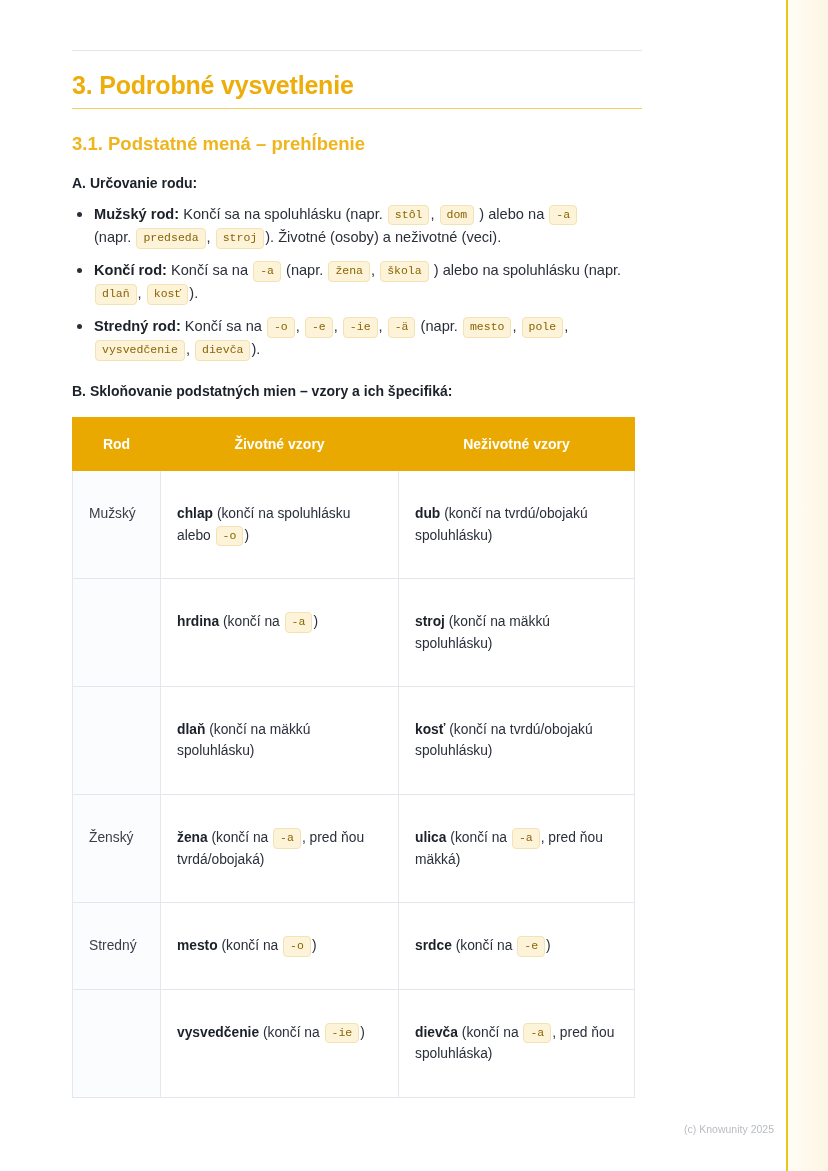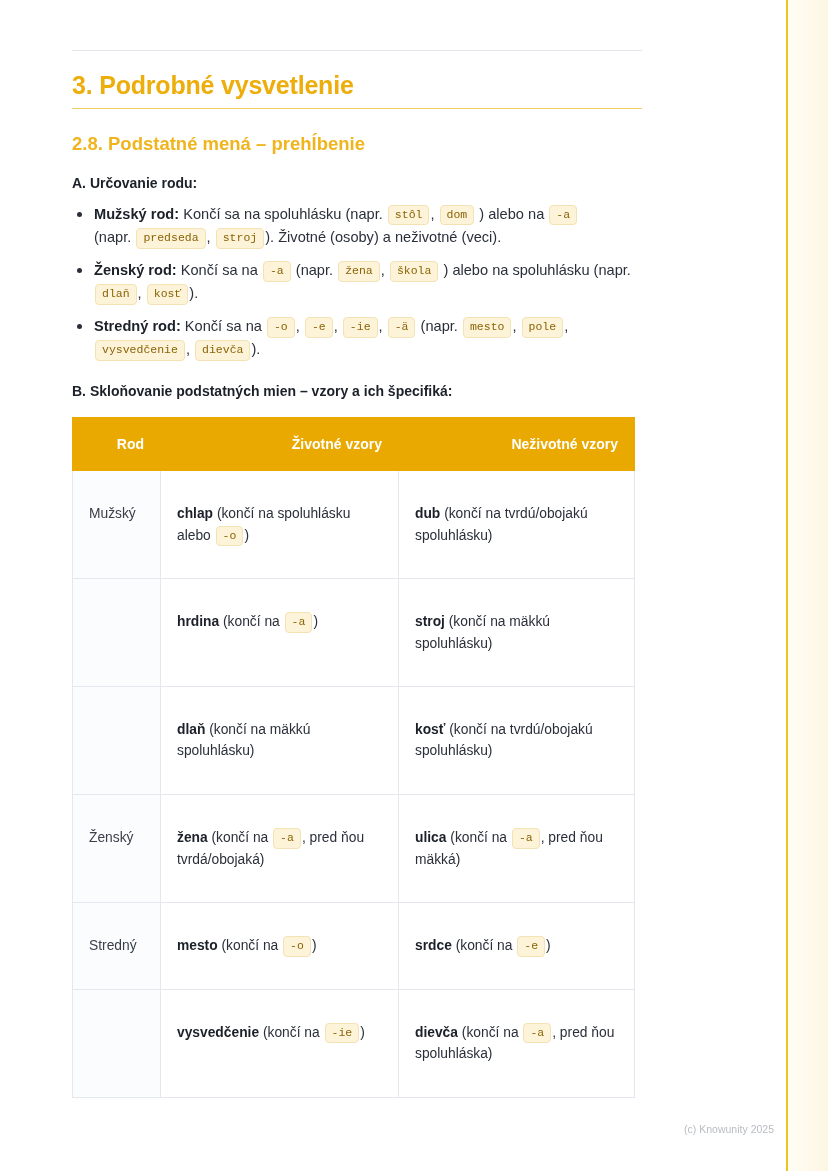--- a/index.html
+++ b/index.html
@@ -115,21 +115,21 @@
 
   table.vzory {
     border-collapse: collapse;
     width: 562px;
     margin-top: 4px;
     table-layout: fixed;
   }
   table.vzory th {
     background: #e9a900;
     color: #ffffff;
-    text-align: right;
+    text-align: center;
     font-size: 14px;
     font-weight: bold;
     padding: 18px 16px;
     border: 1px solid #e9a900;
   }
   table.vzory td {
     border: 1px solid #e4e8ee;
     padding: 32px 16px;
     font-size: 13.8px;
     line-height: 1.55;
@@ -159,30 +159,30 @@
 
 <div class="page">
   <div class="content">
 
 
     <hr class="divider">
 
     <h2 class="section-title">3. Podrobné vysvetlenie</h2>
     <hr class="title-rule">
 
-    <h3 class="subsection-title">2.8. Podstatné mená – prehĺbenie</h3>
+    <h3 class="subsection-title">3.1. Podstatné mená – prehĺbenie</h3>
 
     <p class="para-label">A. Určovanie rodu:</p>
 
     <ul class="bullets">
       <li>
         <b>Mužský rod:</b><span> Končí sa na spoluhlásku (napr. </span><code>stôl</code><span>,</span> <code>dom</code> <span>) alebo na </span><code>-a</code><br><span>(napr. </span><code>predseda</code><span>,</span> <code>stroj</code><span>). Životné (osoby) a neživotné (veci).</span>
       </li>
       <li>
-        <b>Ženský rod:</b><span> Končí sa na </span><code>-a</code> <span>(napr. </span><code>žena</code><span>,</span> <code>škola</code> <span>) alebo na spoluhlásku (napr. </span><code>dlaň</code><span>,</span> <code>kosť</code><span>).</span>
+        <b>Končí rod:</b><span> Končí sa na </span><code>-a</code> <span>(napr. </span><code>žena</code><span>,</span> <code>škola</code> <span>) alebo na spoluhlásku (napr. </span><code>dlaň</code><span>,</span> <code>kosť</code><span>).</span>
       </li>
       <li>
         <b>Stredný rod:</b><span> Končí sa na </span><code>-o</code><span>,</span> <code>-e</code><span>,</span> <code>-ie</code><span>,</span> <code>-ä</code> <span>(napr. </span><code>mesto</code><span>,</span> <code>pole</code><span>,</span><br><code>vysvedčenie</code><span>,</span> <code>dievča</code><span>).</span>
       </li>
     </ul>
 
     <p class="para-label second">B. Skloňovanie podstatných mien – vzory a ich špecifiká:</p>
 
     <table class="vzory">
       <colgroup>

